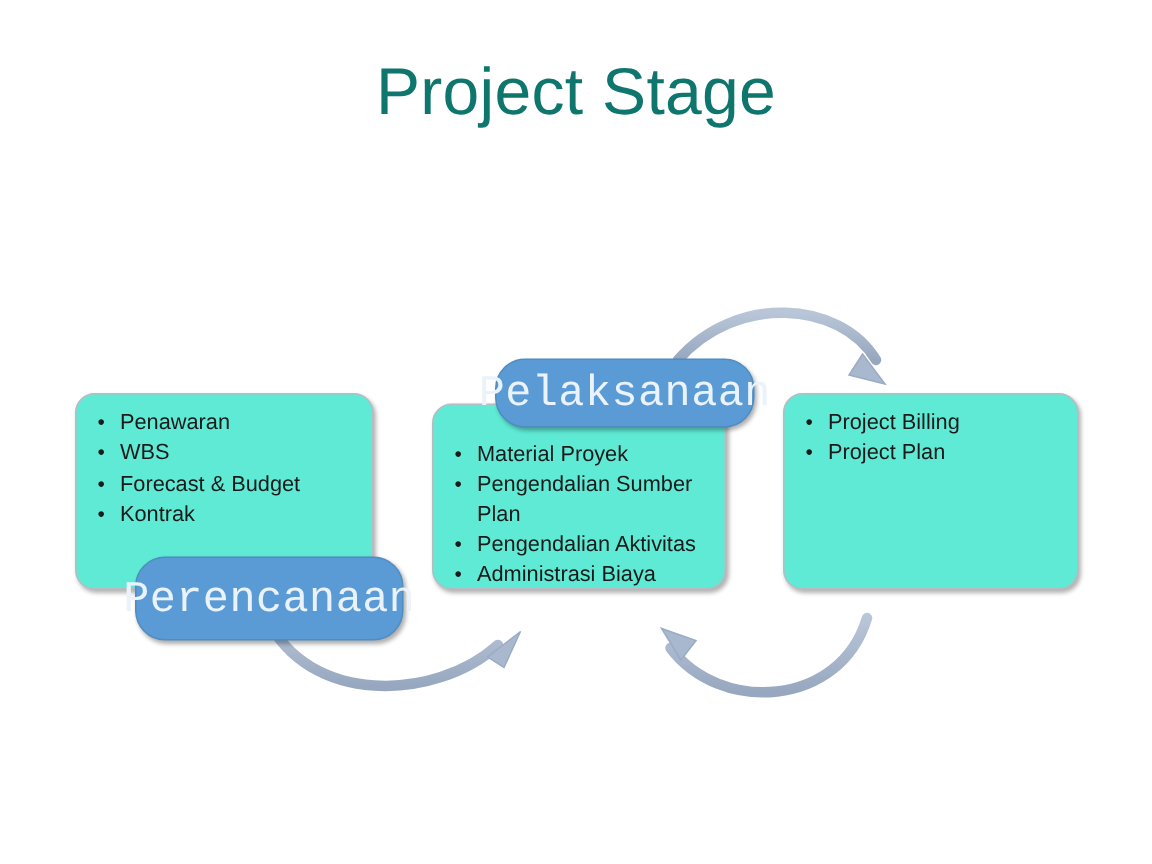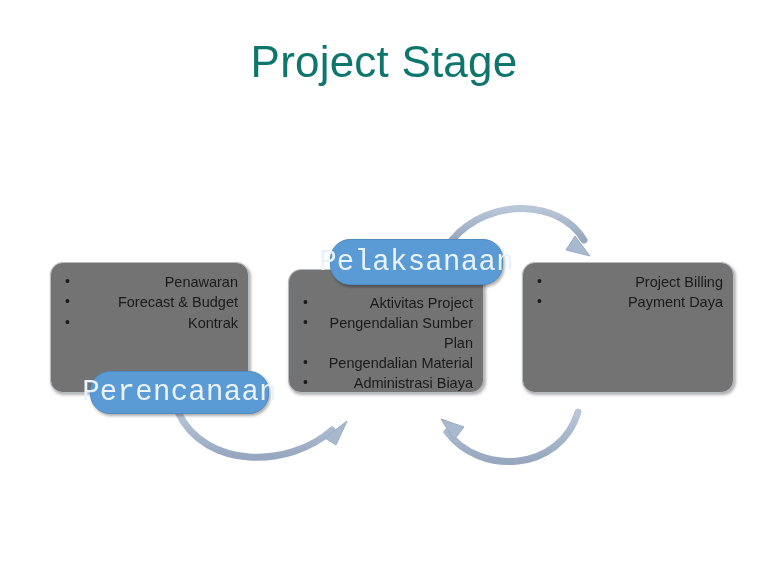--- a/index.html
+++ b/index.html
@@ -43,25 +43,24 @@
     left: 0; top: 0;
     width: 768px;
     height: 576px;
     pointer-events: none;
   }
 
   
   .stage-body {
     position: absolute;
     box-sizing: border-box;
-    background: #737373;
+    background: #5eead4;
     border: 1px solid #b6bcc2;
     border-radius: 13px;
     box-shadow: 1.5px 2px 3px rgba(0,0,0,0.30);
-    text-align: right;
   }
   .stage-body-inner {
     padding: 10px 10px 8px 14px;
   }
 
   ul.bullets {
     list-style: none;
     margin: 0;
     padding: 0;
   }
@@ -95,26 +94,26 @@
     justify-content: center;
     font-size: 29px;
     letter-spacing: 0.3px;
     box-shadow: 1.5px 2px 3px rgba(0,0,0,0.32);
     white-space: nowrap;
     font-family: Liberation Mono, monospace;
   }
 
   
   #body-1 { left: 50px;  top: 262px; width: 199px; height: 131px; }
-  #label-1 { left: 90px;  top: 371px; width: 179px; height: 43px; }
+  #label-1 { left: 90px;  top: 371px; width: 179px; height: 56px; }
 
   #body-2 { left: 288px; top: 269px; width: 196px; height: 124px; }
   #label-2 { left: 330px; top: 239px; width: 173px; height: 46px; }
 
-  #body-3 { left: 522px; top: 262px; width: 212px; height: 131px; }
+  #body-3 { left: 522px; top: 262px; width: 197px; height: 131px; }
   #label-3 { left: 563px; top: 370px; width: 178px; height: 44px; }
 </style>
 </head>
 <body>
 
 <div id="slide">
 
   <div id="slide-title">Project Stage</div>
 
   <svg id="arrows-layer" viewBox="0 0 768 576" width="768" height="576" xmlns="http://www.w3.org/2000/svg">
@@ -138,41 +137,42 @@
     <g>
       <path d="M 578 412 C 560 472, 480 476, 447 432" fill="none" stroke="url(#agrad)" stroke-width="7" stroke-linecap="round"></path>
       <path d="M 454 440 L 441 419 L 464 427 Z" fill="#a8b8ce" stroke="#9aabc3" stroke-width="1"></path>
     </g>
   </svg>
 
   <div class="stage-body" id="body-1">
     <div class="stage-body-inner">
       <ul class="bullets">
         <li>Penawaran</li>
+        <li>WBS</li>
         <li>Forecast &amp; Budget</li>
         <li>Kontrak</li>
       </ul>
     </div>
   </div>
   <div class="stage-label" id="label-1">Perencanaan</div>
 
   <div class="stage-body" id="body-2">
     <div class="stage-body-inner" style="padding-top:24px;">
       <ul class="bullets">
-        <li>Aktivitas Project</li>
+        <li>Material Proyek</li>
         <li>Pengendalian Sumber Plan</li>
-        <li>Pengendalian Material</li>
+        <li>Pengendalian Aktivitas</li>
         <li>Administrasi Biaya</li>
       </ul>
     </div>
   </div>
   <div class="stage-label" id="label-2">Pelaksanaan</div>
 
   <div class="stage-body" id="body-3">
     <div class="stage-body-inner">
       <ul class="bullets">
         <li>Project Billing</li>
-        <li>Payment Daya</li>
+        <li>Project Plan</li>
       </ul>
     </div>
   </div>
 
 </div>
 
 </body></html>

